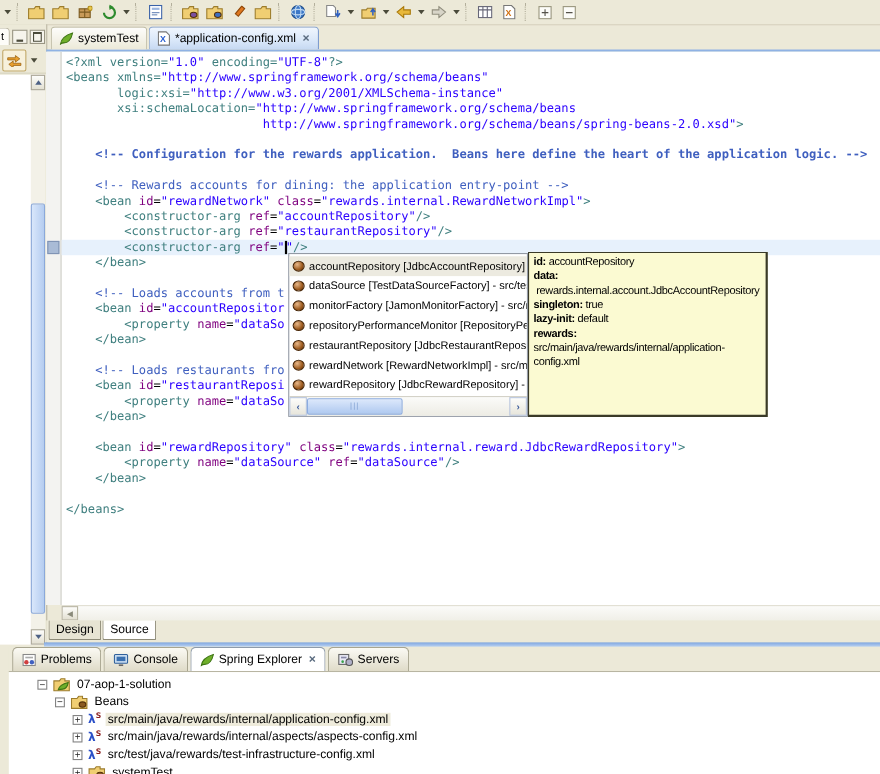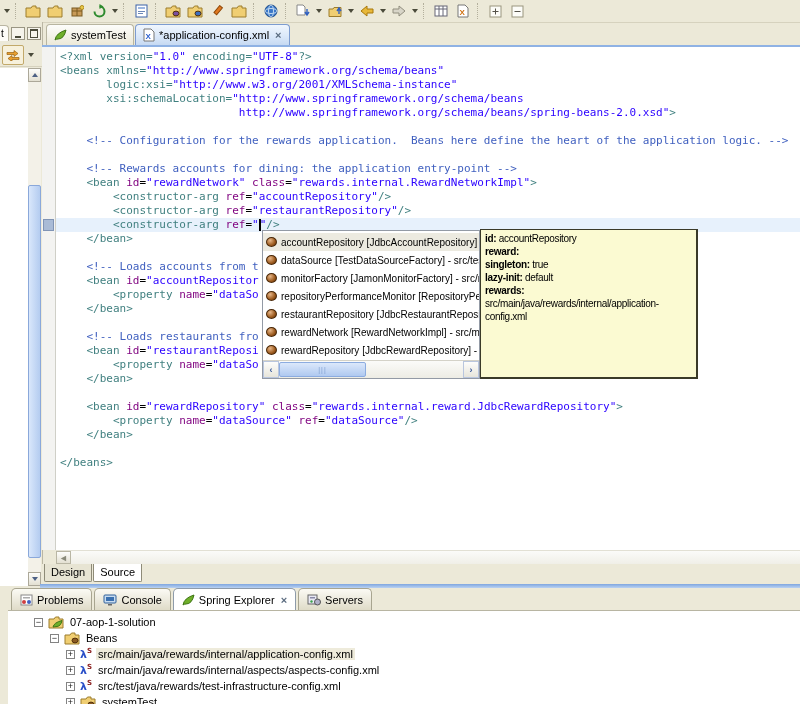--- a/index.html
+++ b/index.html
@@ -333,21 +333,21 @@
       <div class="ruler">
         <div class="ruler-marker" id="ruler-marker" style="top: 172px;"></div>
       </div>
       <div id="code">
           <div class="code-line"><span style="color: rgb(63, 127, 127); text-align: right;">&lt;?xml version=</span><span style="color: rgb(42, 0, 255);">"1.0"</span><span style="color: rgb(63, 127, 127); text-align: right;"> encoding=</span><span style="color: rgb(42, 0, 255);">"UTF-8"</span><span style="color: rgb(63, 127, 127);">?&gt;</span></div>
           <div class="code-line"><span style="color: rgb(63, 127, 127);">&lt;beans xmlns=</span><span style="color: rgb(42, 0, 255);">"http://www.springframework.org/schema/beans"</span></div>
           <div class="code-line"><span style="color: rgb(63, 127, 127);">       logic:xsi=</span><span style="color: rgb(42, 0, 255);">"http://www.w3.org/2001/XMLSchema-instance"</span></div>
           <div class="code-line"><span style="color: rgb(63, 127, 127);">       xsi:schemaLocation=</span><span style="color: rgb(42, 0, 255);">"http://www.springframework.org/schema/beans</span></div>
           <div class="code-line"><span style="color: rgb(42, 0, 255);">                           http://www.springframework.org/schema/beans/spring-beans-2.0.xsd"</span><span style="color: rgb(63, 127, 127);">&gt;</span></div>
           <div class="code-line">&nbsp;</div>
-          <div class="code-line"><span style="color: rgb(63, 95, 191);">    &lt;!-- Configuration for the rewards application.  Beans here define the heart of the application logic. --&gt;</span></div>
+          <div class="code-line"><span style="color: rgb(63, 95, 191); font-weight: bold;">    &lt;!-- Configuration for the rewards application.  Beans here define the heart of the application logic. --&gt;</span></div>
           <div class="code-line">&nbsp;</div>
           <div class="code-line"><span style="color: rgb(63, 95, 191);">    &lt;!-- Rewards accounts for dining: the application entry-point --&gt;</span></div>
           <div class="code-line"><span style="color: rgb(63, 127, 127);">    &lt;bean </span><span style="color: rgb(127, 0, 127);">id</span><span style="color: rgb(0, 0, 0);">=</span><span style="color: rgb(42, 0, 255);">"rewardNetwork"</span><span style="color: rgb(63, 127, 127);"> </span><span style="color: rgb(127, 0, 127);">class</span><span style="color: rgb(0, 0, 0);">=</span><span style="color: rgb(42, 0, 255);">"rewards.internal.RewardNetworkImpl"</span><span style="color: rgb(63, 127, 127);">&gt;</span></div>
           <div class="code-line"><span style="color: rgb(63, 127, 127);">        &lt;constructor-arg </span><span style="color: rgb(127, 0, 127);">ref</span><span style="color: rgb(0, 0, 0);">=</span><span style="color: rgb(42, 0, 255);">"accountRepository"</span><span style="color: rgb(63, 127, 127);">/&gt;</span></div>
           <div class="code-line"><span style="color: rgb(63, 127, 127);">        &lt;constructor-arg </span><span style="color: rgb(127, 0, 127);">ref</span><span style="color: rgb(0, 0, 0);">=</span><span style="color: rgb(42, 0, 255);">"restaurantRepository"</span><span style="color: rgb(63, 127, 127);">/&gt;</span></div>
           <div class="code-line current"><span style="color: rgb(63, 127, 127);">        &lt;constructor-arg </span><span style="color: rgb(127, 0, 127);">ref</span><span style="color: rgb(0, 0, 0);">=</span><span style="color: rgb(42, 0, 255);">"</span><span class="caret-bar"></span><span style="color: rgb(42, 0, 255);">"</span><span style="color: rgb(63, 127, 127);">/&gt;</span></div>
           <div class="code-line"><span style="color: rgb(63, 127, 127);">    &lt;/bean&gt;</span></div>
           <div class="code-line">&nbsp;</div>
           <div class="code-line"><span style="color: rgb(63, 95, 191);">    &lt;!-- Loads accounts from t</span></div>
           <div class="code-line"><span style="color: rgb(63, 127, 127);">    &lt;bean </span><span style="color: rgb(127, 0, 127);">id</span><span style="color: rgb(0, 0, 0);">=</span><span style="color: rgb(42, 0, 255);">"accountRepositor</span></div>
@@ -408,21 +408,21 @@
       </div>
     <div class="cp-hscroll">
       <span class="cp-arr">‹</span>
       <span class="cp-thumb">|||</span>
       <span class="cp-arr right">›</span>
     </div>
   </div>
 
   <div id="bean-tooltip">
       <div class="tt-field"><b>id:</b> accountRepository</div>
-      <div class="tt-field"><b>reward:</b></div>
+      <div class="tt-field"><b>data:</b><div>&nbsp;rewards.internal.account.JdbcAccountRepository</div></div>
       <div class="tt-field"><b>singleton:</b> true</div>
       <div class="tt-field"><b>lazy-init:</b> default</div>
       <div class="tt-field"><b>rewards:</b> src/main/java/rewards/internal/application-config.xml</div>
     </div>
 
   <div class="blue-sash"></div>
 
   <div id="bottom-panel">
     <div class="btab-row">
       <span class="btab">

